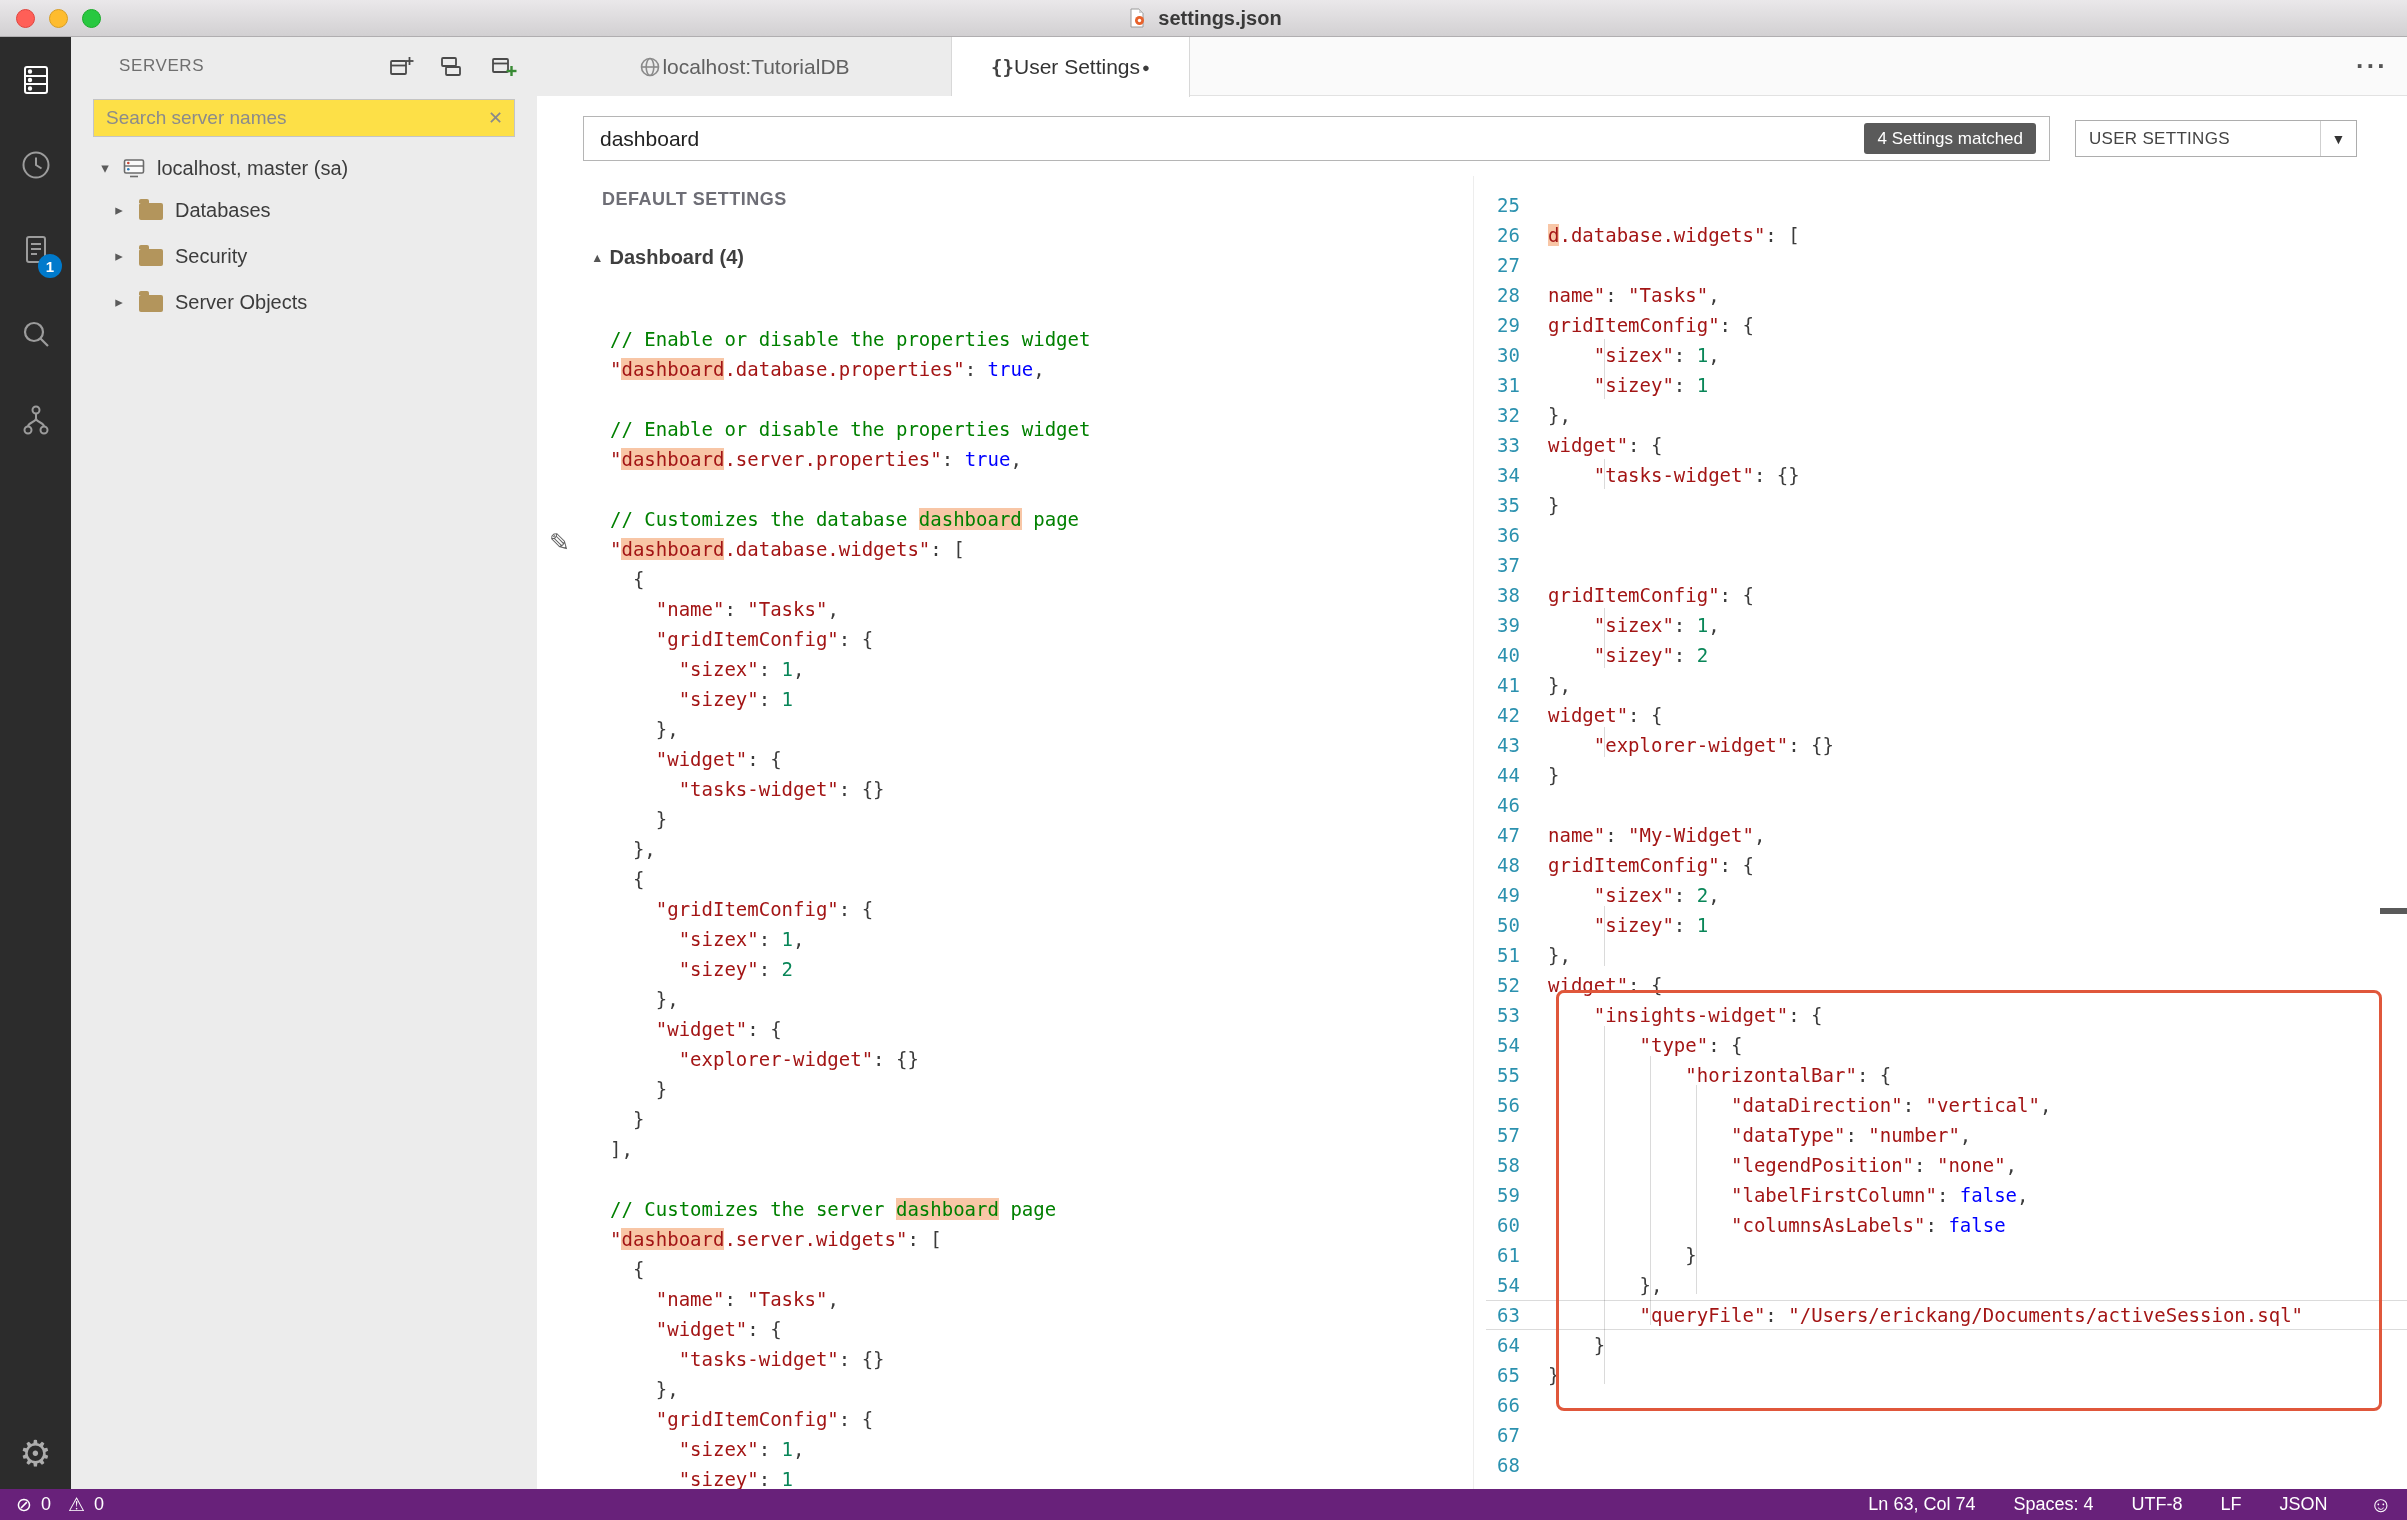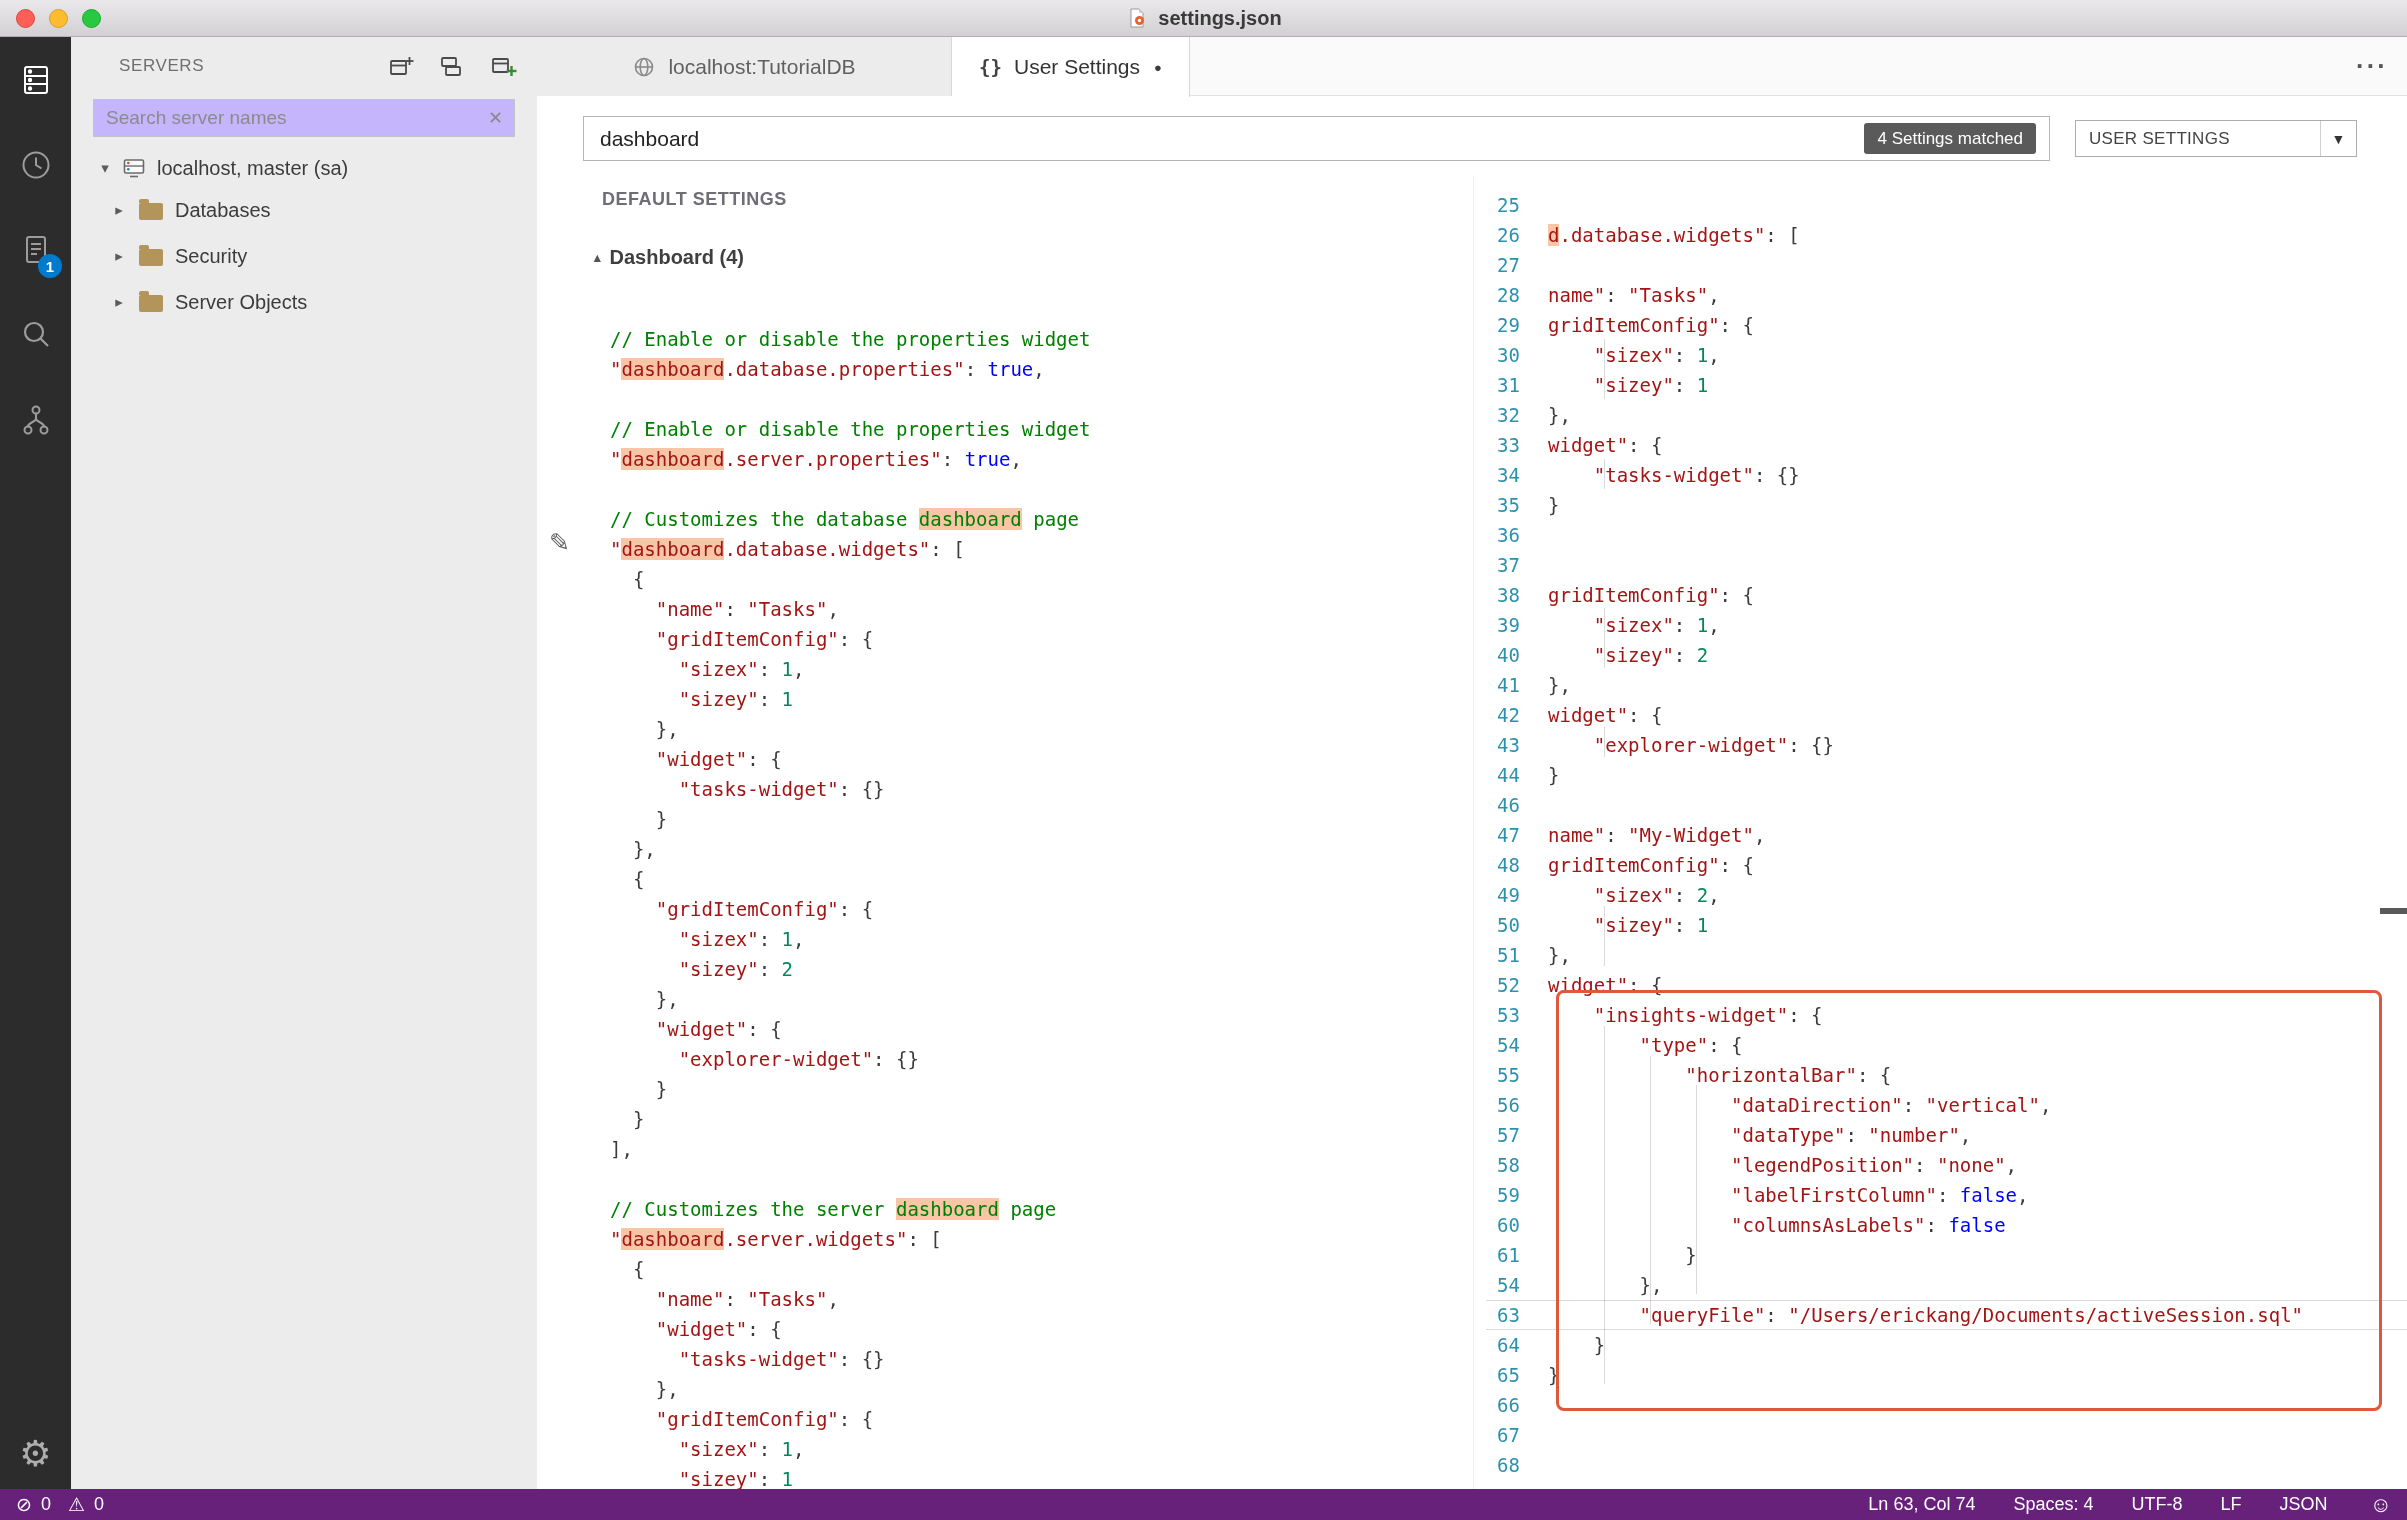--- a/index.html
+++ b/index.html
@@ -22,34 +22,34 @@
 .act-badge{position:absolute;right:9px;bottom:14px;min-width:24px;height:24px;border-radius:12px;background:#007ACC;color:#fff;font-size:15px;font-weight:700;display:flex;align-items:center;justify-content:center;padding:0 4px}
 .act-gear{position:absolute;bottom:14px;left:0;width:71px;display:flex;justify-content:center;font-size:36px;color:#ADADAD;cursor:pointer}
 
 
 .sidebar{position:absolute;left:71px;top:37px;width:467px;bottom:31px;background:#ECECEC;border-right:1px solid #D2D2D2}
 .sb-head{display:flex;align-items:center;height:58px;padding:0 20px 0 48px}
 .sb-title{font-size:17px;color:#6F6F6F;letter-spacing:0.6px}
 .sb-icons{margin-left:auto;display:flex;gap:24px;align-items:center}
 .sbi{display:flex;cursor:pointer}
 .sb-search{position:relative;margin:4px 22px 0 22px}
-input.sb-input{width:100%;height:38px;border:1px solid #C4C4C4;background:#c4b5fd;padding:0 44px 0 12px;font:19px "Liberation Sans",sans-serif;color:#333;outline:none}
+input.sb-input{width:100%;height:38px;border:1px solid #C4C4C4;background:#fde047;padding:0 44px 0 12px;font:19px "Liberation Sans",sans-serif;color:#333;outline:none}
 input.sb-input::placeholder{color:#8b8b8b}
 .sb-clear{position:absolute;right:12px;top:8px;font-size:18px;color:#8A8A8A;cursor:pointer}
 .tree{margin-top:12px}
 .tree-root{display:flex;align-items:center;height:38px;padding-left:26px;gap:9px;font-size:20px;color:#3C3C3C;cursor:pointer}
 .tree-child{display:flex;align-items:center;height:46px;padding-left:40px;gap:12px;font-size:20px;color:#3C3C3C;cursor:pointer}
 .tw{font-size:15px;color:#5b5b5b;width:16px;text-align:center}
 .folder{width:24px;height:17px;background:#B3955C;border-radius:2px;position:relative;margin-top:3px;flex:0 0 auto}
 .folder::before{content:"";position:absolute;top:-4px;left:0;width:10px;height:4px;background:#B3955C;border-radius:2px 2px 0 0}
 
 
 .editor{position:absolute;left:537px;top:37px;right:0;bottom:31px;background:#fff}
 .tabbar{position:absolute;top:0;left:0;right:0;height:59px;background:#FAFAFA;border-bottom:1px solid #E2E2E2;display:flex}
-.tab{height:59px;display:flex;align-items:center;justify-content:center;gap:12px;font-size:21px;color:#616161;background:#ECECEC;border-right:1px solid #D8D8D8;cursor:pointer}
+.tab{height:59px;display:flex;align-items:center;justify-content:center;font-size:21px;color:#616161;background:#ECECEC;border-right:1px solid #D8D8D8;cursor:pointer}
 .tab-0{width:415px}
 .tab-1{width:238px}
 .tab.active{background:#fff;color:#333;height:60px;position:relative;z-index:2}
 .tab-braces{font:700 19px "DejaVu Sans Mono",monospace;color:#424242}
 .dirty{font-size:13px;color:#3c3c3c;margin-left:2px}
 .more{position:absolute;right:20px;top:0;height:59px;display:flex;align-items:center;font-size:26px;font-weight:700;color:#555;letter-spacing:2px;cursor:pointer}
 
 .searchrow{position:absolute;top:59px;left:0;right:0;height:81px;background:#fff}
 .search-wrap{position:absolute;left:46px;top:20px;width:1467px;height:45px}
 input.set-input{width:100%;height:45px;border:1px solid #B5B5B5;padding:0 239px 0 16px;font:21px "Liberation Sans",sans-serif;color:#222;outline:none}

